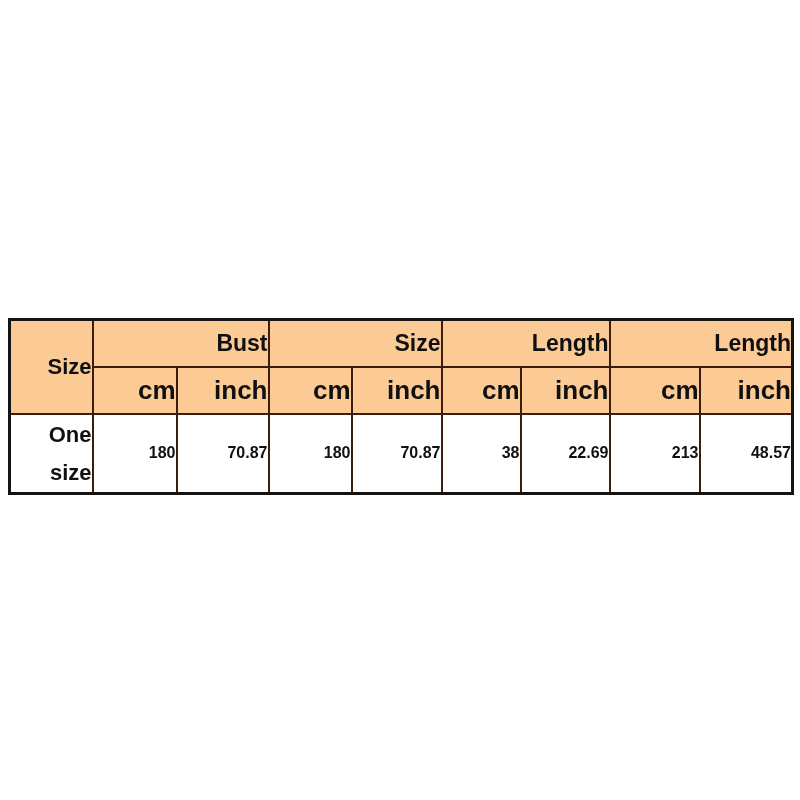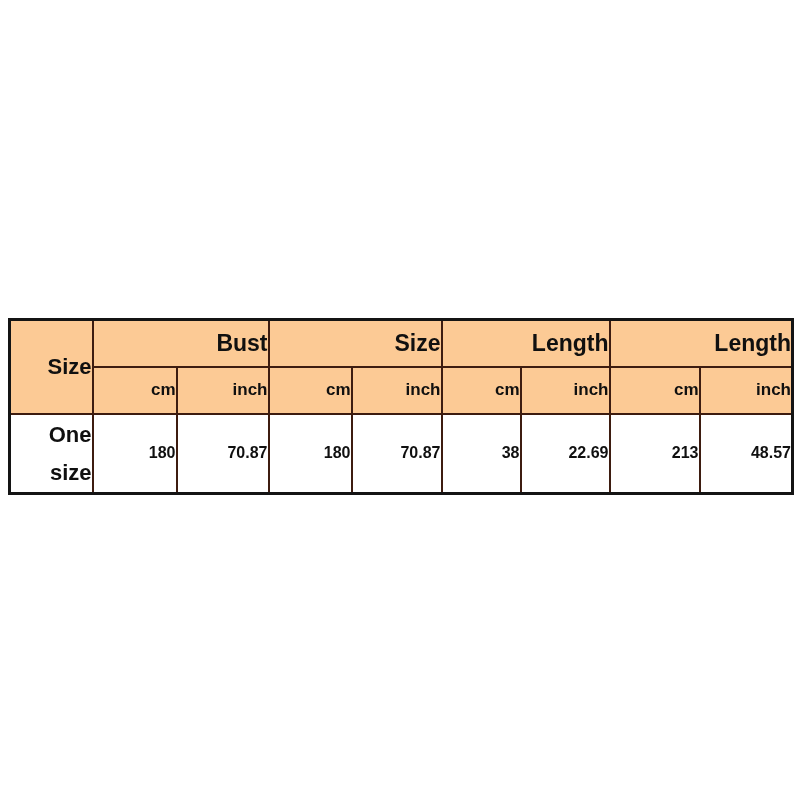--- a/index.html
+++ b/index.html
@@ -44,21 +44,21 @@
   
   .hdr {
     background: #fcca95;
   }
   .hdr-group {
     height: 45px;
     font-size: 23px;
   }
   .hdr-unit {
     height: 45px;
-    font-size: 17px;
+    font-size: 26px;
   }
   .hdr-size {
     background: #fcca95;
     font-size: 22px;
   }
 
   
   .data-cell {
     background: #ffffff;
     height: 77px;

